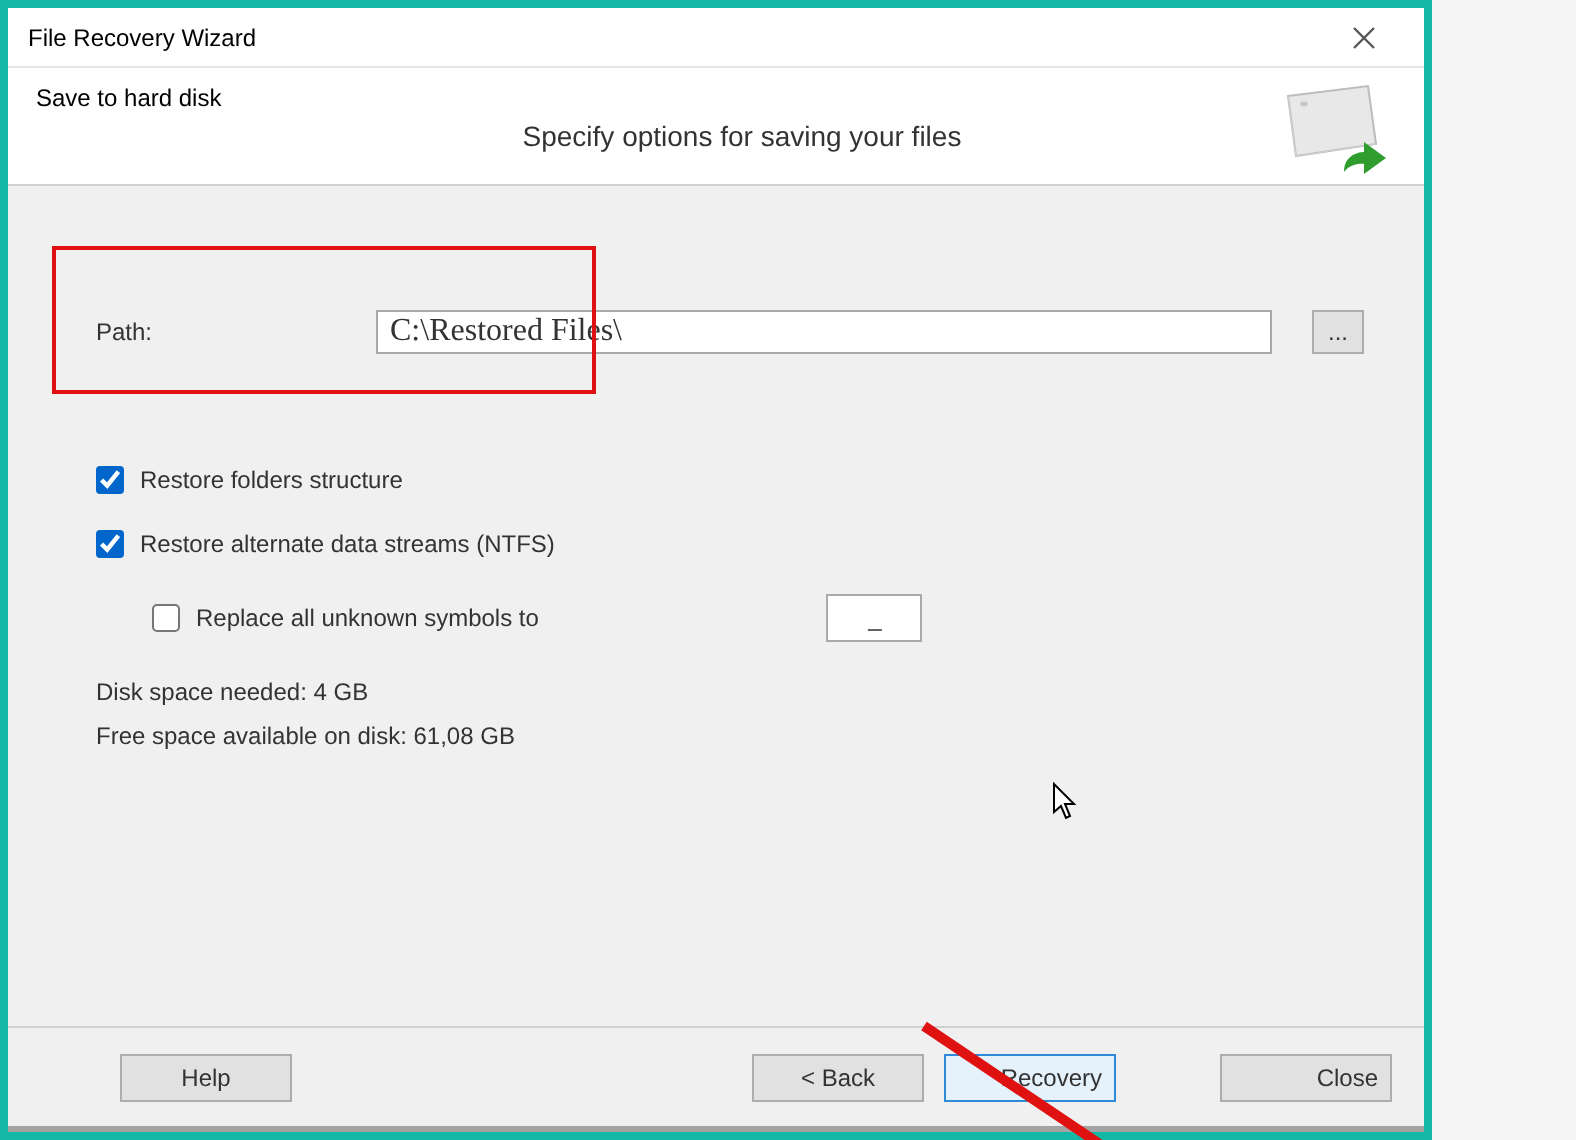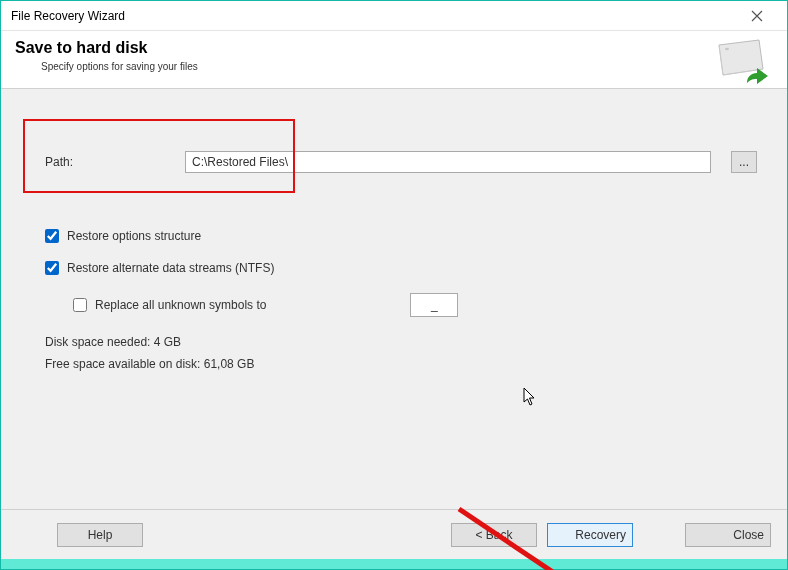--- a/index.html
+++ b/index.html
@@ -6,24 +6,24 @@
   html, body { margin: 0; padding: 0; }
   body {
     font-family: "Segoe UI", Tahoma, sans-serif;
     font-size: 12px;
     background: #f5f5f5;
     width: 788px;
     height: 570px;
     overflow: hidden;
   }
   .window {
-    width: 788px;
+    width: 716px;
     height: 570px;
-    background: #5eead4;
-    border: 1px solid #14b8a6;
+    background: #a3a3a3;
+    border: 4px solid #14b8a6;
     position: relative;
   }
   .titlebar {
     height: 30px;
     display: flex;
     align-items: center;
     justify-content: space-between;
     padding: 0 10px 0 10px;
     background: #ffffff;
     border-bottom: 1px solid #e5e5e5;
@@ -38,28 +38,29 @@
     cursor: pointer;
   }
   .close-x svg { width: 12px; height: 12px; }
   .header {
     position: relative;
     padding: 8px 14px 16px 14px;
     border-bottom: 1px solid #d0d0d0;
     background: #ffffff;
   }
   .header-title {
-    font-weight: bold;
+    font-weight: normal;
     color: #000;
-    font-size: 16px;
+    font-size: 12px;
   }
   .header-sub {
     margin: 4px 0 0 26px;
     color: #333;
-    font-size: 10px;
+    font-size: 14px;
+    text-align: center;
   }
   .header-icon {
     position: absolute;
     right: 18px;
     top: 6px;
     width: 56px;
     height: 48px;
   }
   .body {
     background: #f0f0f0;
@@ -84,22 +85,22 @@
   }
   .path-label {
     width: 128px;
     color: #333;
   }
   .path-input {
     flex: 1;
     height: 22px;
     border: 1px solid #a9a9a9;
     background: #ffffff;
-    font-family: Liberation Sans, sans-serif;
-    font-size: 12px;
+    font-family: Liberation Serif, serif;
+    font-size: 16px;
     padding: 2px 6px;
     color: #333;
   }
   .browse-btn {
     width: 26px;
     height: 22px;
     margin-left: 8px;
     border: 1px solid #adadad;
     background: #e1e1e1;
     font-size: 12px;
@@ -209,21 +210,21 @@
 
     <div class="path-row">
       <span class="path-label">Path:</span>
       <input class="path-input" type="text" value="C:\Restored Files\" style="">
       <button class="browse-btn">...</button>
     </div>
 
     <div class="opts">
       <label class="opt-row">
         <input type="checkbox" checked="" style="">
-        <span>Restore options structure</span>
+        <span>Restore folders structure</span>
       </label>
       <label class="opt-row">
         <input type="checkbox" checked="" style="">
         <span>Restore alternate data streams (NTFS)</span>
       </label>
       <div class="opt-row">
         <label style="display:flex;align-items:center;padding-left:28px;">
           <input type="checkbox" style="">
           <span>Replace all unknown symbols to</span>
         </label>

